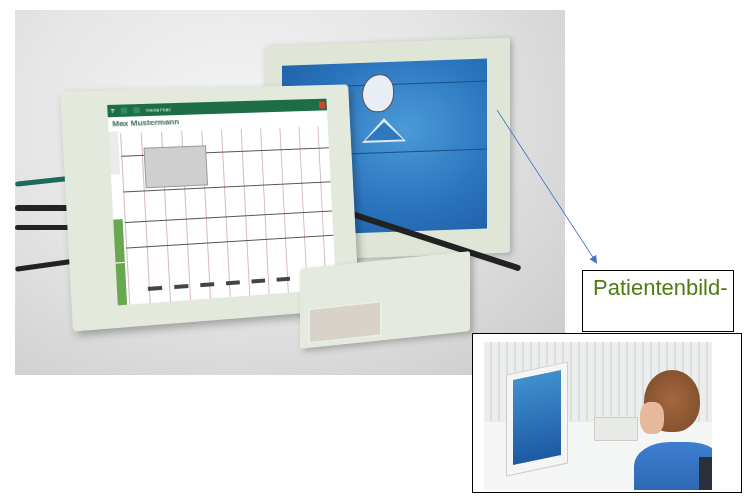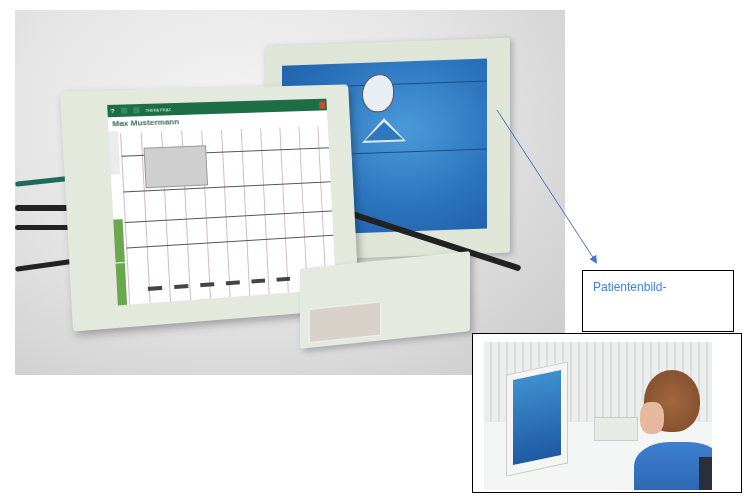--- a/index.html
+++ b/index.html
@@ -30,21 +30,21 @@
   .dialog { position:absolute; left:33px; top:43px; width:60px; height:38px; background:#cfcfcf; border:1px solid #999; }
   .bars { position:absolute; left:30px; bottom:10px; right:5px; height:6px; display:flex; gap:12px; }
   .bars span { width:14px; height:4px; background:#444; }
   
   .cable { position:absolute; background:#222; border-radius:3px; }
   
   .amp { position:absolute; left:285px; top:250px; width:170px; height:80px; background:#e4eadf; border-radius:3px; transform:skewY(-6deg); box-shadow:3px 3px 6px rgba(0,0,0,0.25); }
   .amp-front { position:absolute; left:8px; top:40px; width:70px; height:32px; background:#d8d2cb; border:2px solid #e9efe4; }
   
   .label-box { position:absolute; left:582px; top:270px; width:152px; height:62px; border:1px solid #000; background:#fff; box-sizing:border-box; }
-  .label-text { position:absolute; left:10px; top:6px; font-size:12px; line-height:21px; color:#3b82f6; width:135px; }
+  .label-text { position:absolute; left:10px; top:6px; font-size:22px; line-height:21px; color:#4d7c0f; width:135px; }
   
   .inset { position:absolute; left:472px; top:333px; width:270px; height:160px; border:1px solid #000; background:#fff; box-sizing:border-box; }
   .inset-photo { position:absolute; left:11px; top:8px; width:228px; height:148px; background:linear-gradient(#e9ebea 0%, #eff0ef 60%, #ffffff 100%); overflow:hidden; }
   .inset-blinds { position:absolute; left:0; top:0; right:0; height:90px; background:repeating-linear-gradient(to right, #eceeed 0 6px, #dcdedd 6px 8px); }
   .inset-desk { position:absolute; left:0; right:0; top:80px; bottom:0; background:#f4f5f5; }
   .inset-mon { position:absolute; left:22px; top:26px; width:60px; height:100px; background:#f5f6f3; border:1px solid #ccc; transform:skewY(-12deg); }
   .inset-scr { position:absolute; left:6px; top:6px; width:48px; height:85px; background:linear-gradient(#3f8fcf, #1d5aa2); }
   .inset-box { position:absolute; left:110px; top:75px; width:42px; height:22px; background:#e8ebe5; border:1px solid #ccc; }
   .inset-boy-head { position:absolute; left:160px; top:28px; width:56px; height:62px; background:radial-gradient(#a3683e, #7a4a2a); border-radius:50% 50% 45% 45%; }
   .inset-boy-face { position:absolute; left:156px; top:60px; width:24px; height:32px; background:#e7b99c; border-radius:40%; }

